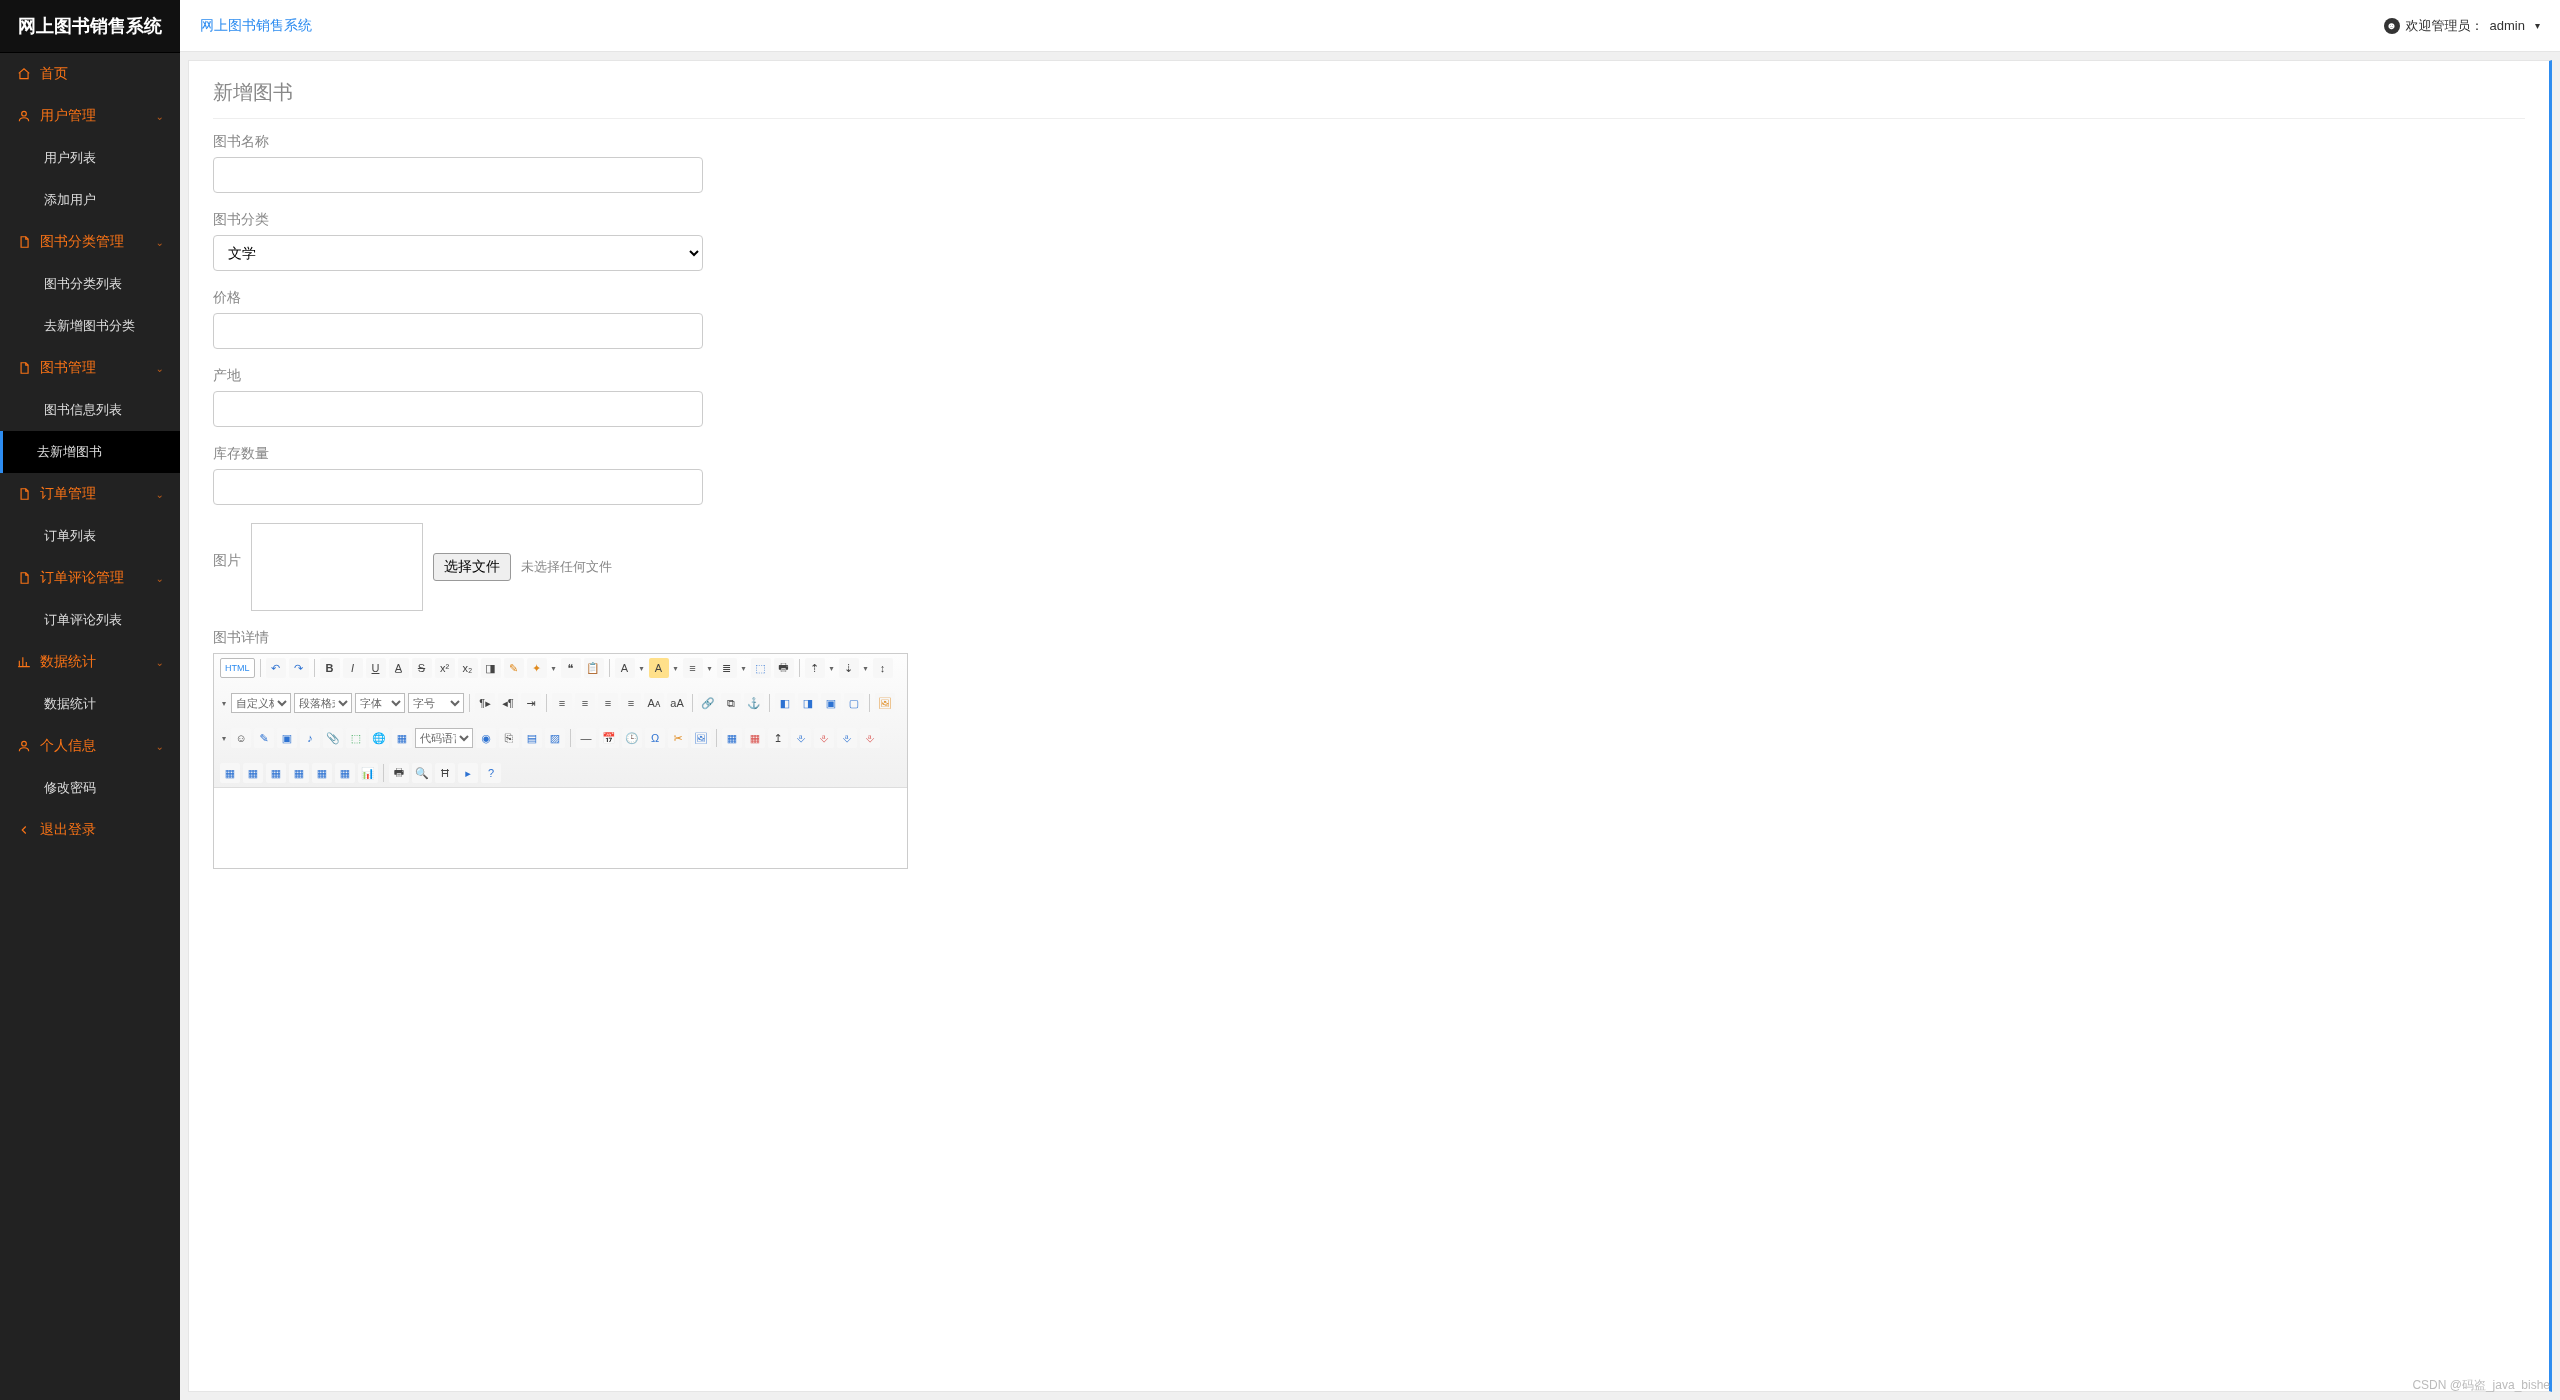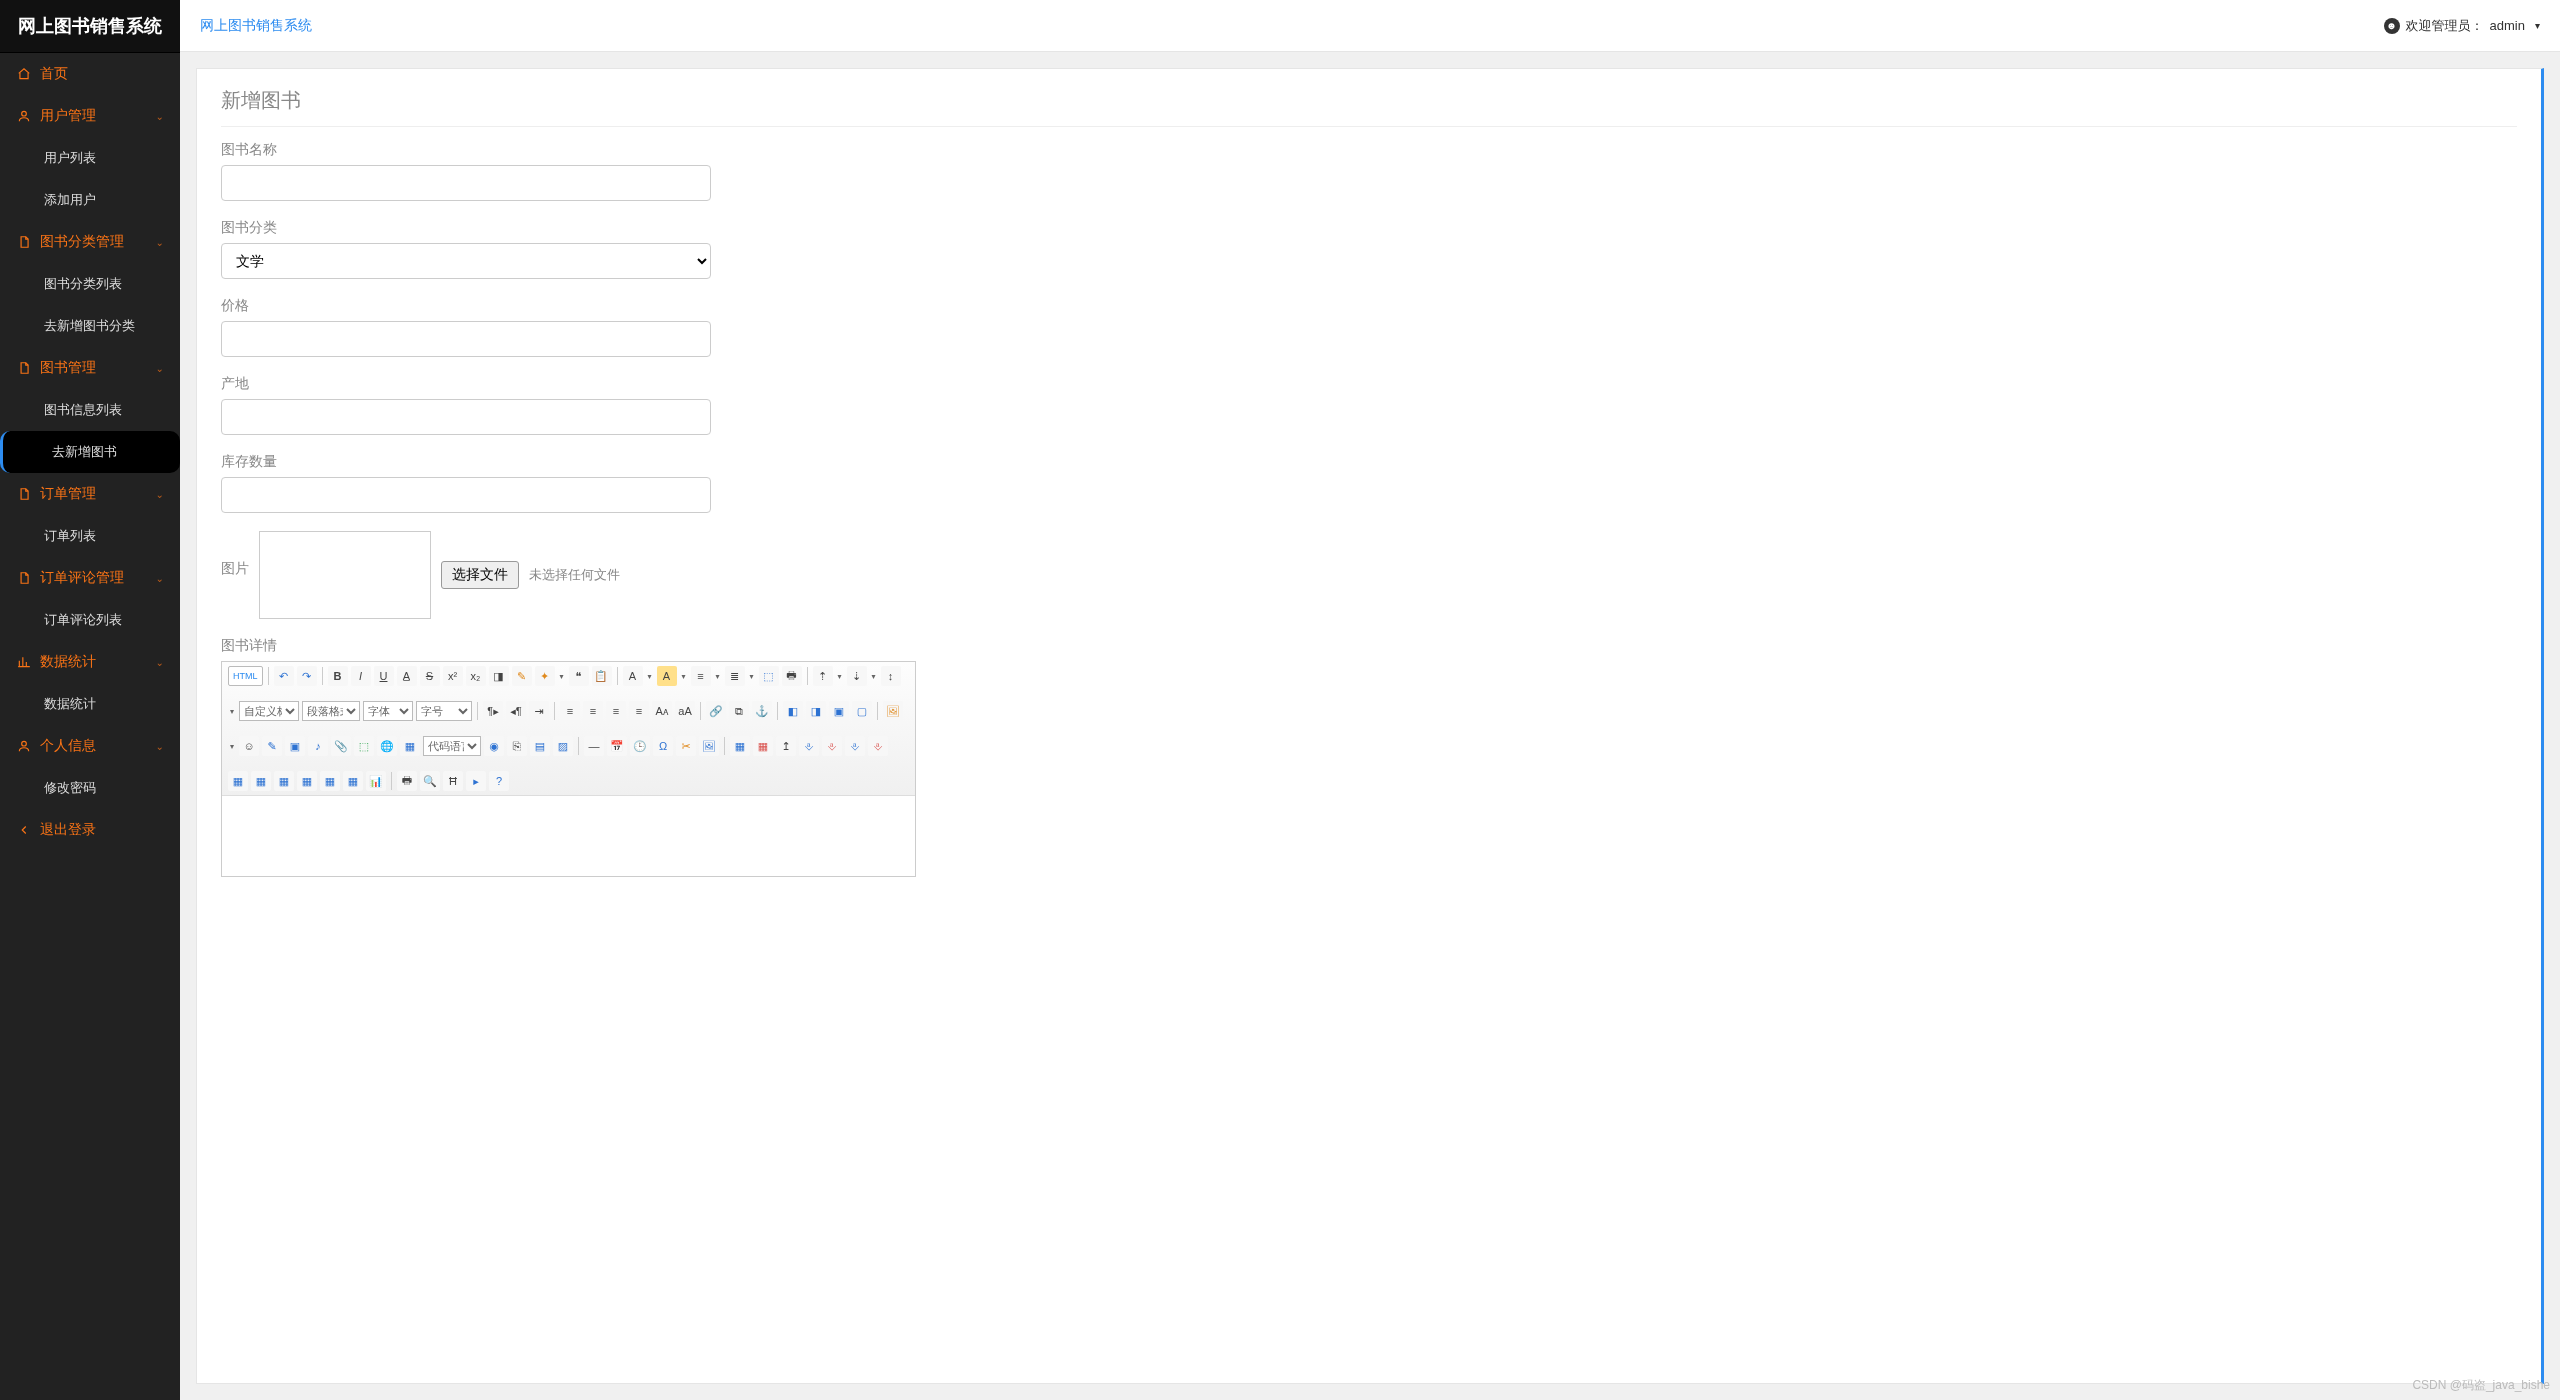--- a/index.html
+++ b/index.html
@@ -7,33 +7,33 @@
 .app { display: flex; height: 100vh; overflow: hidden; }
 
 
 .sidebar { width: 180px; background: #222; color: #fff; flex-shrink: 0; overflow-y: auto; }
 .sidebar-title { background: #111; color: #fff; font-size: 18px; font-weight: bold; padding: 14px 12px; text-align: center; border-bottom: 1px solid #000; }
 .nav-item { padding: 12px 16px; display: flex; align-items: center; gap: 8px; cursor: pointer; color: #f97316; }
 .nav-item.top-level { font-size: 14px; justify-content: space-between; }
 .nav-item.top-level .label-wrap { display: flex; align-items: center; gap: 8px; }
 .nav-item .chev { font-size: 10px; opacity: .7; }
 .nav-sub { padding-left: 44px; font-size: 13px; color: #ddd; }
-.nav-sub.active { background: #000; border-left: 3px solid #2d8cf0; padding-left: 49px; border-radius: 10px; }
+.nav-sub.active { background: #000; border-left: 3px solid #2d8cf0; padding-left: 34px; }
 .icon { display: inline-flex; width: 16px; height: 16px; align-items: center; justify-content: center; }
 
 
 .right { flex: 1; display: flex; flex-direction: column; min-width: 0; }
 .topbar { background: #fff; border-bottom: 1px solid #e5e5e5; display: flex; align-items: center; justify-content: space-between; padding: 0 20px; height: 52px; }
 .breadcrumb { color: #2d8cf0; font-size: 14px; }
 .userinfo { display: flex; align-items: center; gap: 6px; color: #333; font-size: 13px; }
 .userinfo .face { width: 16px; height: 16px; border-radius: 50%; background: #333; display: inline-flex; align-items: center; justify-content: center; color: #fff; font-size: 10px; }
 .userinfo .caret { font-size: 10px; margin-left: 4px; }
 
 
-.main-wrap { flex: 1; padding: 16px; overflow: auto; }
+.main-wrap { flex: 1; padding: 8px; overflow: auto; }
 .panel { background: #fff; border: 1px solid #e5e5e5; border-right: 3px solid #2d8cf0; padding: 18px 24px 40px; min-height: 100%; }
 .panel-title { font-size: 20px; color: #888; padding-bottom: 12px; border-bottom: 1px solid #eee; margin-bottom: 14px; }
 
 .form-group { margin-bottom: 18px; }
 .form-label { color: #888; font-size: 14px; margin-bottom: 6px; display: block; font-family: Liberation Serif, serif; }
 .form-input, .form-select { width: 490px; height: 36px; border: 1px solid #ccc; border-radius: 4px; padding: 0 10px; font-size: 14px; background: #fff; }
 .form-select { appearance: auto; }
 
 .img-row { display: flex; align-items: center; gap: 10px; }
 .img-preview { width: 172px; height: 88px; border: 1px solid #ccc; background: #fff; }

